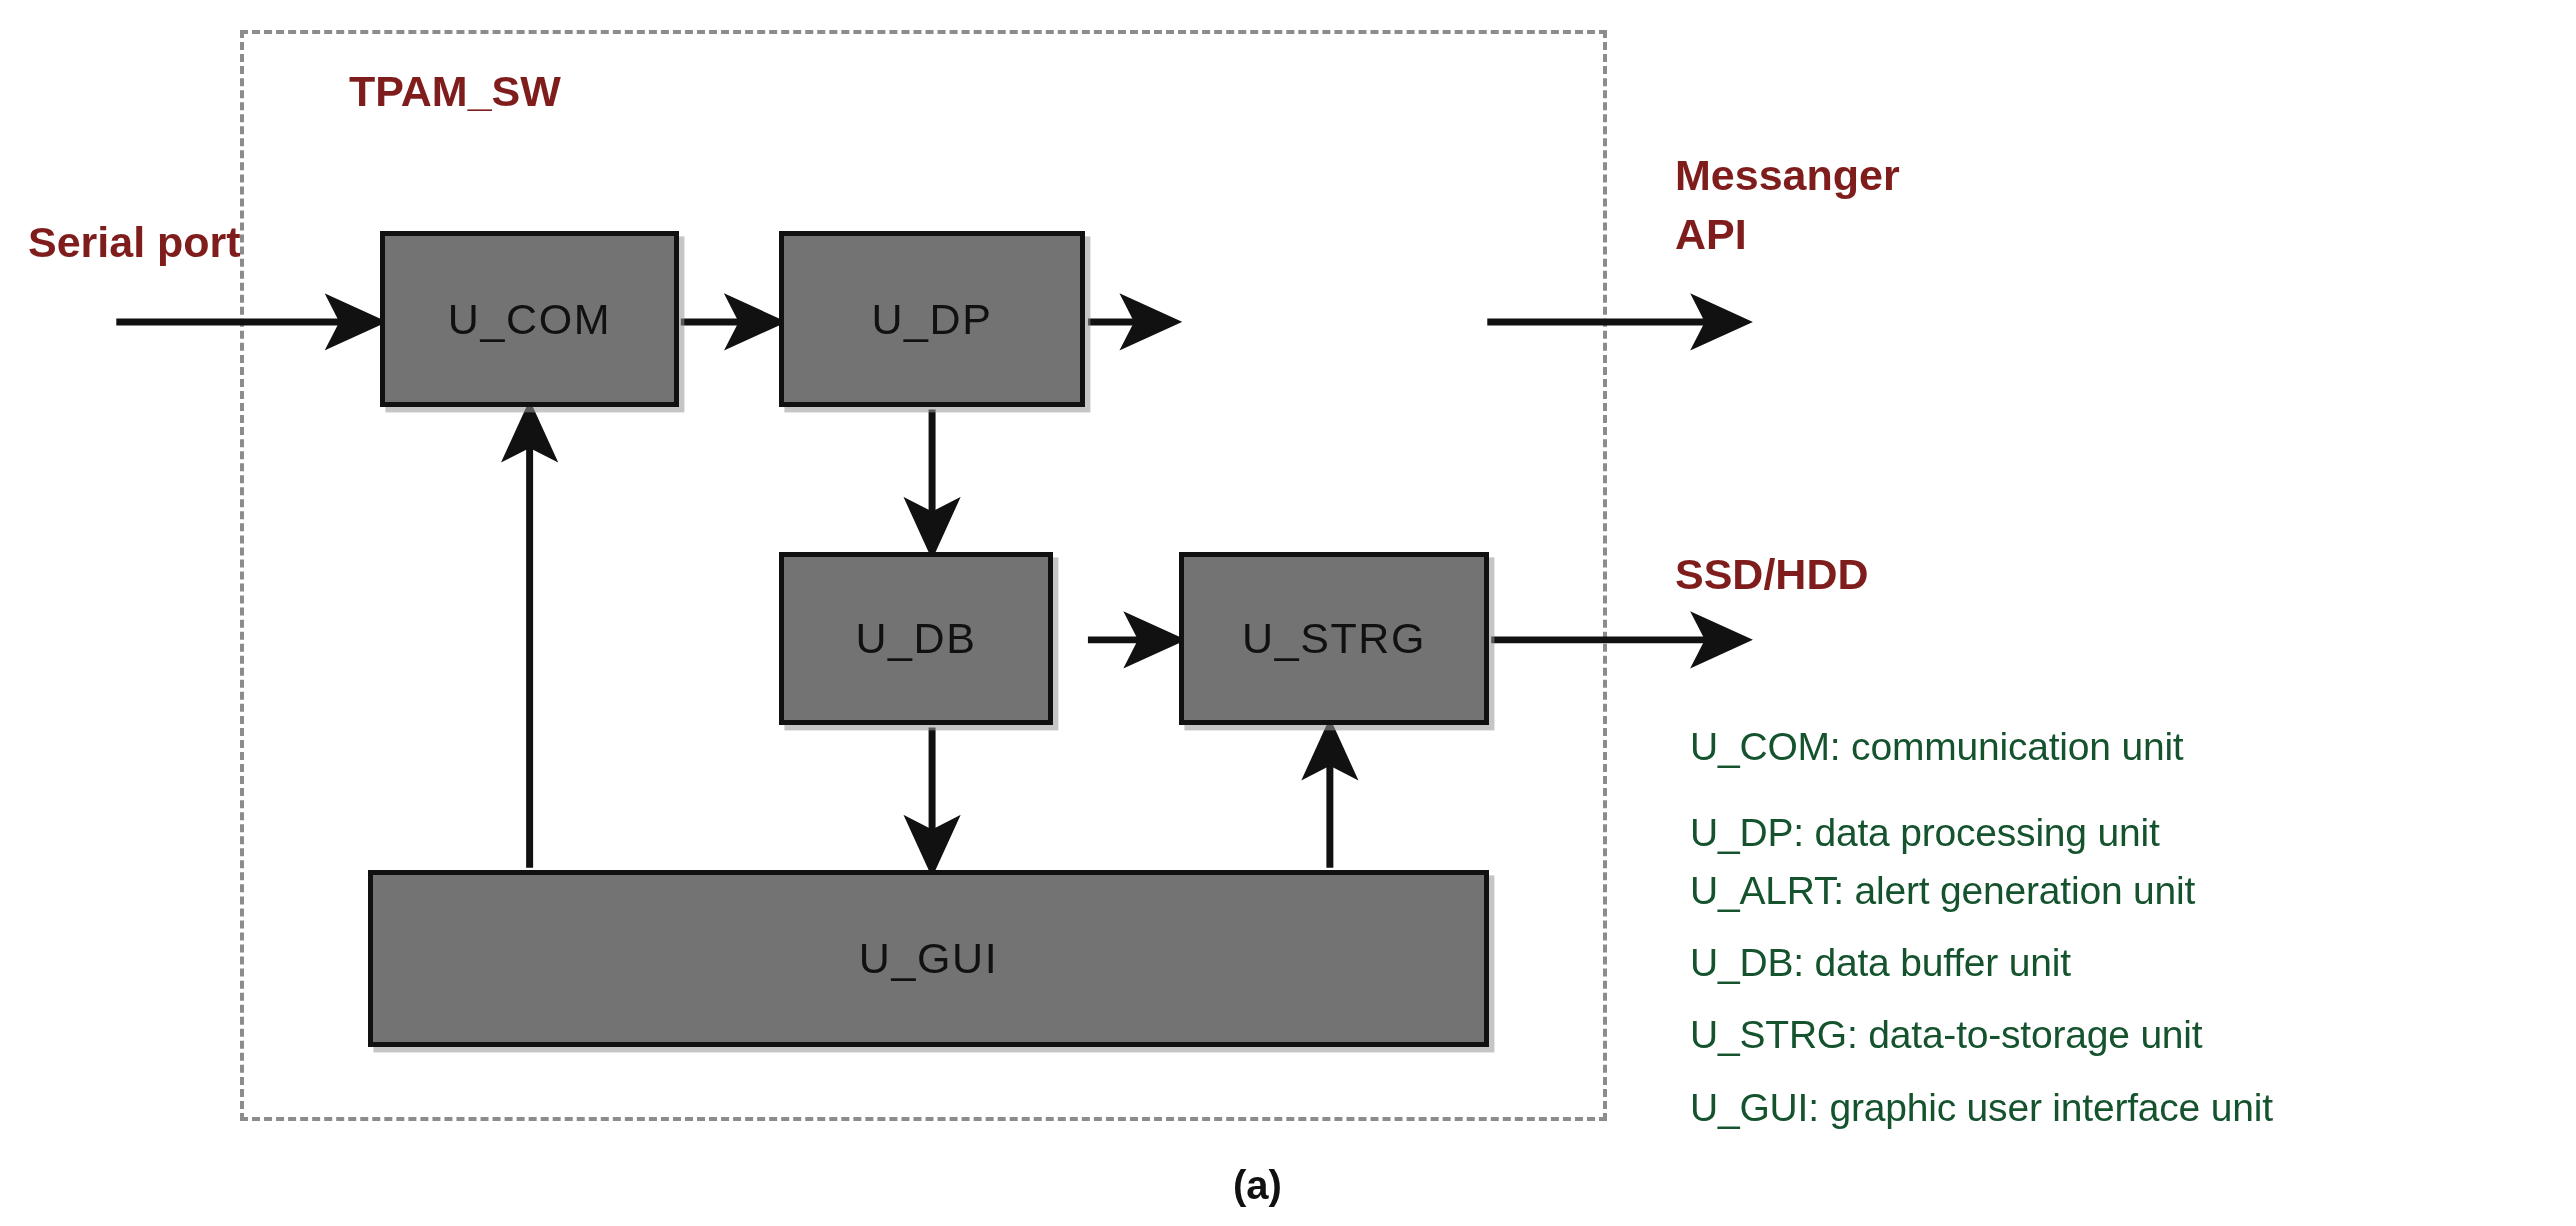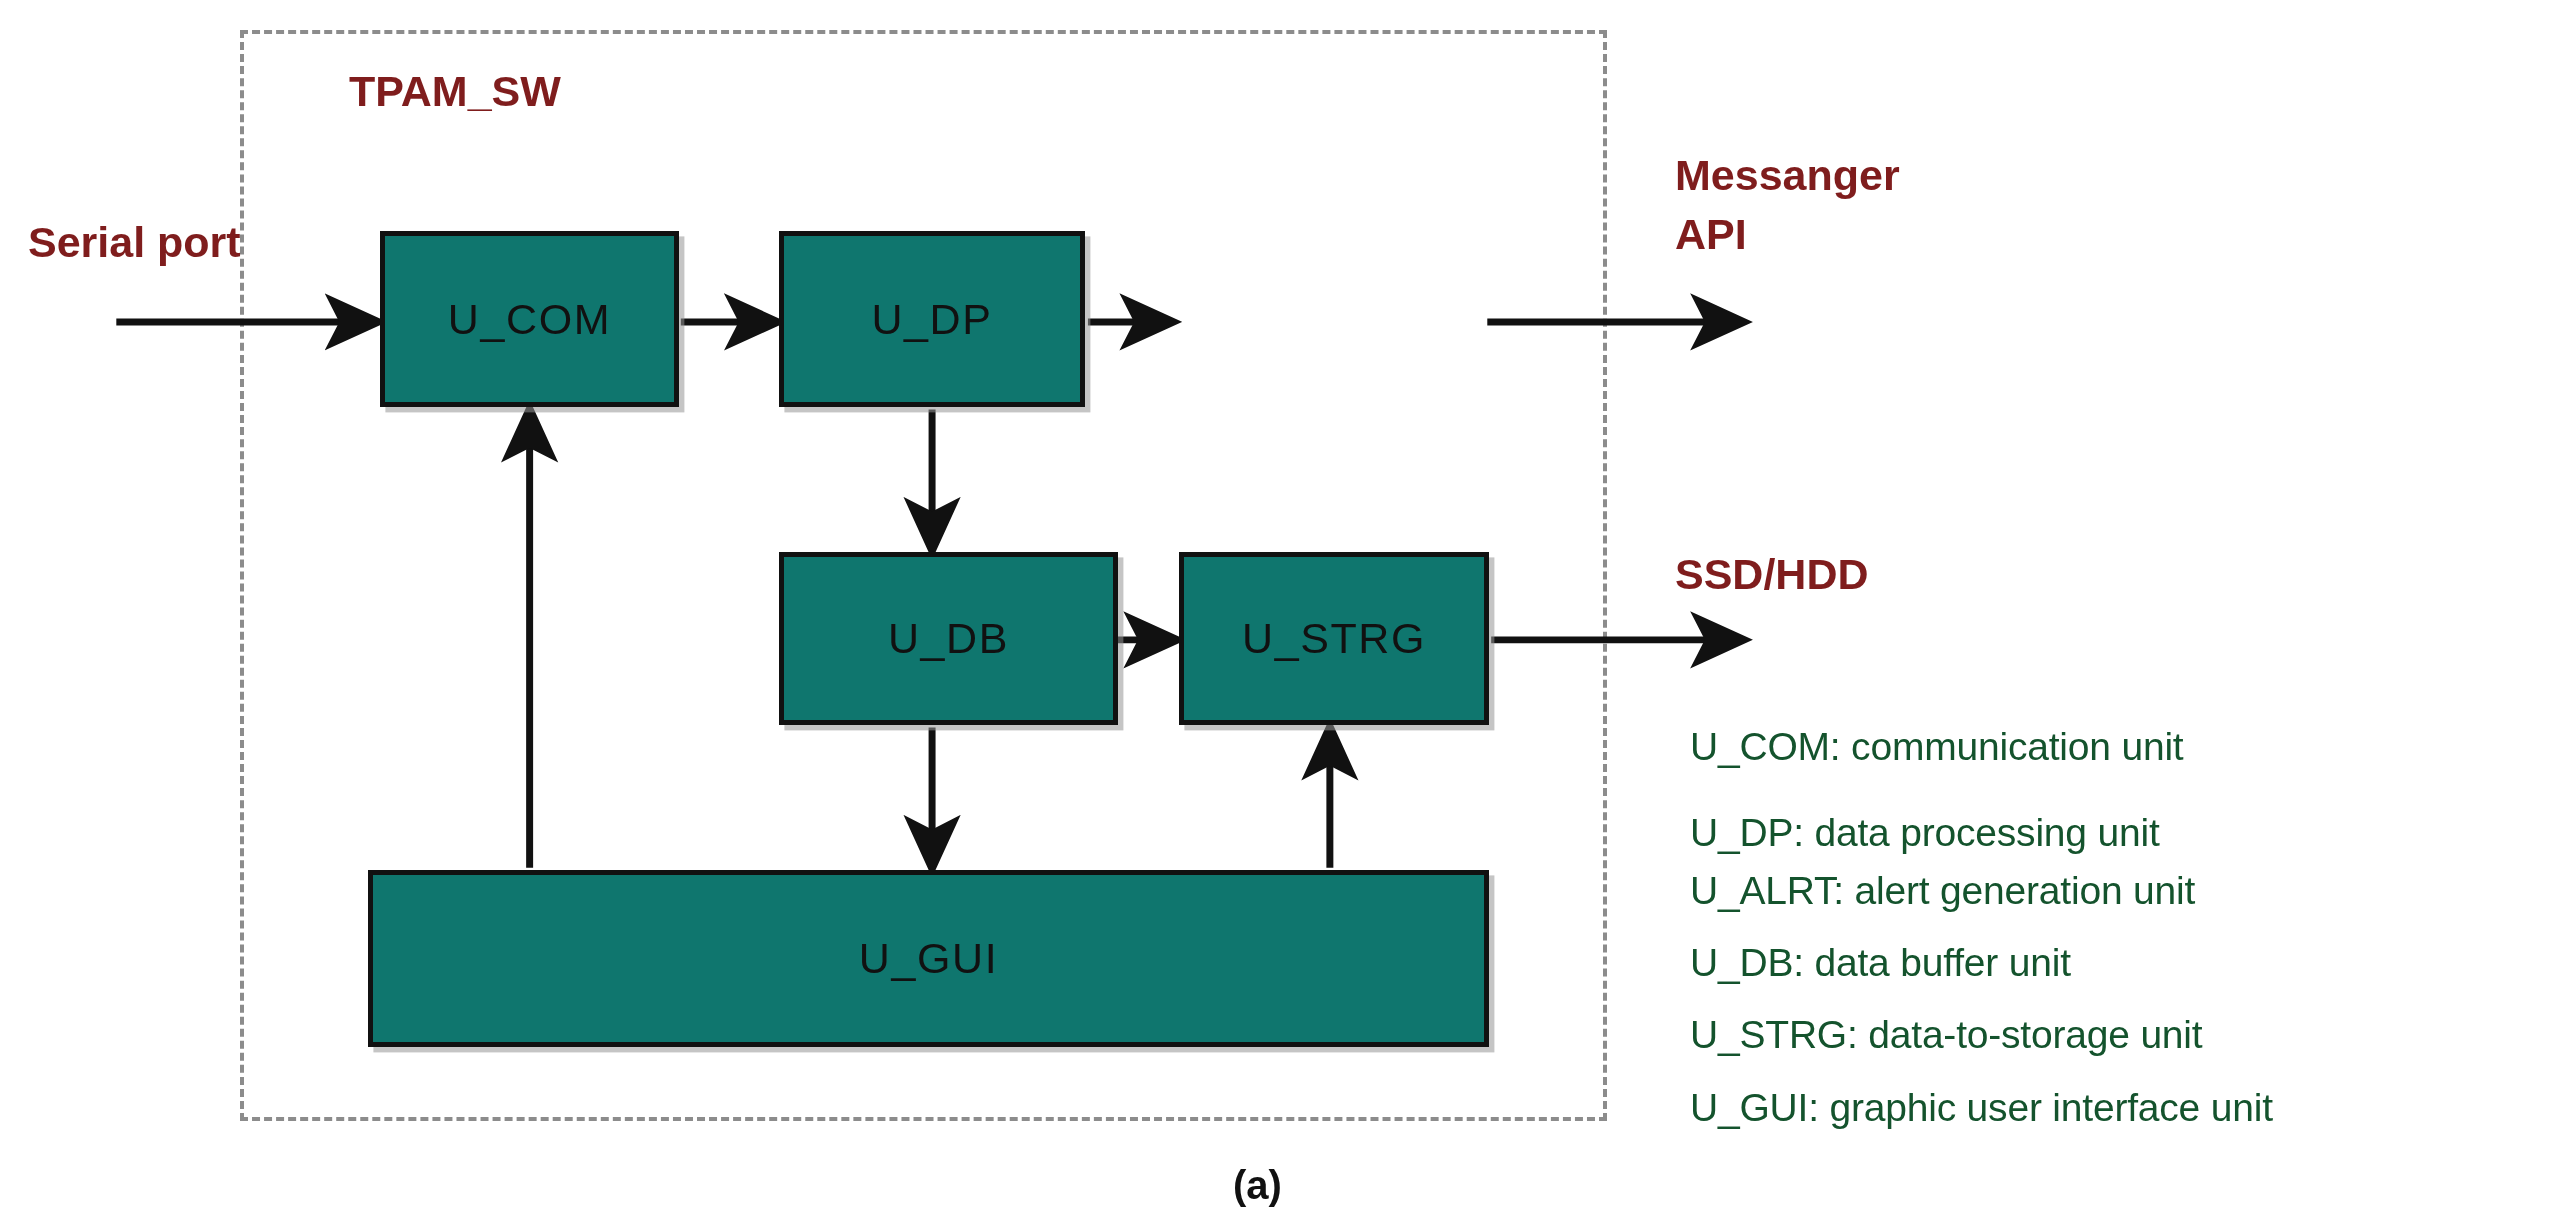--- a/index.html
+++ b/index.html
@@ -15,21 +15,21 @@
   
   .dashed-box{
     position:absolute;
     border:4.7px dashed #8c8c8c;
     box-sizing:border-box;
   }
   
   .unit-box{
     position:absolute;
     box-sizing:border-box;
-    background:#0f766e;
+    background:#737373;
     border:5.4px solid #111111;
     box-shadow:5.4px 5.4px 0 0 rgba(150,150,150,.55);
     display:flex;
     align-items:center;
     justify-content:center;
   }
   .unit-label{
     font-family:"Liberation Sans", sans-serif;
     font-size:43px;
     letter-spacing:1.6px;
@@ -107,21 +107,21 @@
 
   <div class="unit-box" style="left:380px;top:231px;width:299px;height:176px;">
     <span class="unit-label">U_COM</span>
   </div>
 
   <div class="unit-box" style="left:779px;top:231px;width:306px;height:176px;">
     <span class="unit-label">U_DP</span>
   </div>
 
 
-  <div class="unit-box" style="left:779px;top:552px;width:339px;height:173px;">
+  <div class="unit-box" style="left:779px;top:552px;width:274px;height:173px;">
     <span class="unit-label">U_DB</span>
   </div>
 
   <div class="unit-box" style="left:1179px;top:552px;width:310px;height:173px;">
     <span class="unit-label">U_STRG</span>
   </div>
 
   <div class="unit-box" style="left:368px;top:870px;width:1121px;height:177px;">
     <span class="unit-label">U_GUI</span>
   </div>

